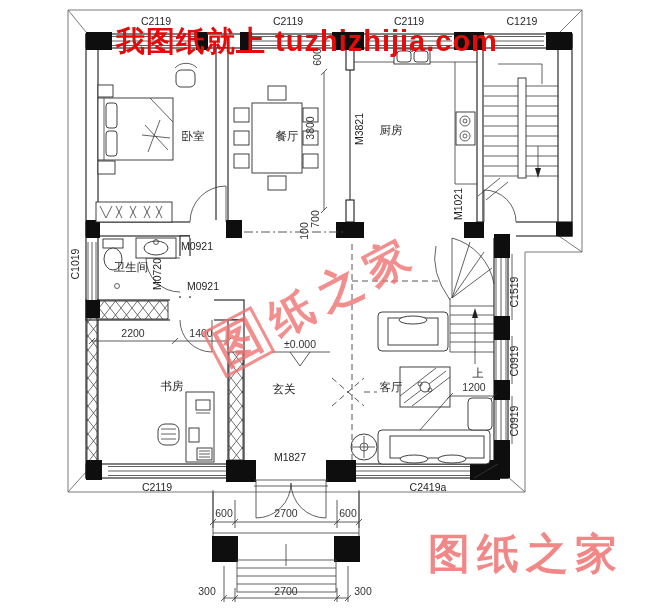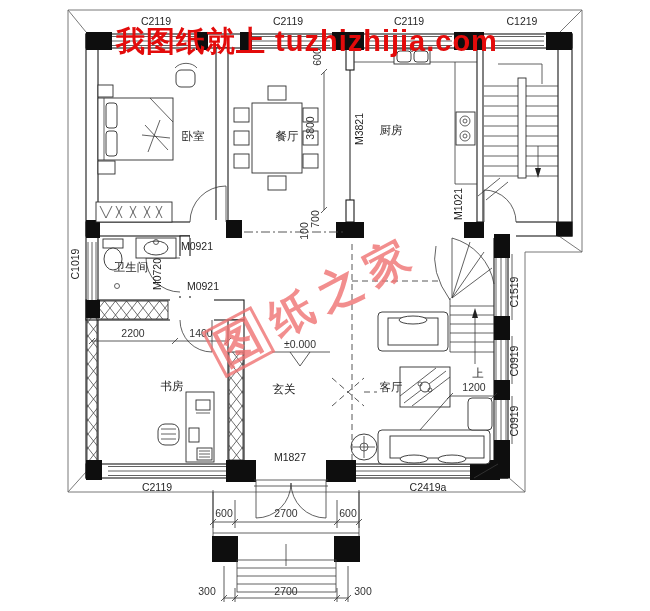--- a/index.html
+++ b/index.html
@@ -354,13 +354,14 @@
   </g>
 </svg>
 
   <div class="wm" id="wm-top" style="color: rgb(227, 11, 11);">我图纸就上 tuzhizhijia.com</div>
   <div class="wm" id="wm-center" style="color: rgb(239, 115, 115);">
     <span class="seal">图</span>
     <span>纸</span>
     <span>之</span>
     <span>家</span>
   </div>
+  <div class="wm" id="wm-bottom" style="color: rgb(239, 115, 115);">图纸之家</div>
 </div>
 
 </body></html>

